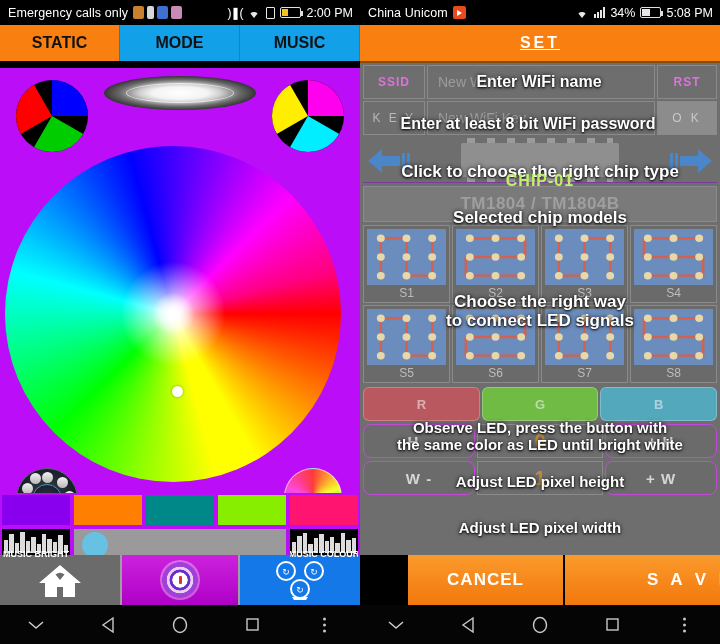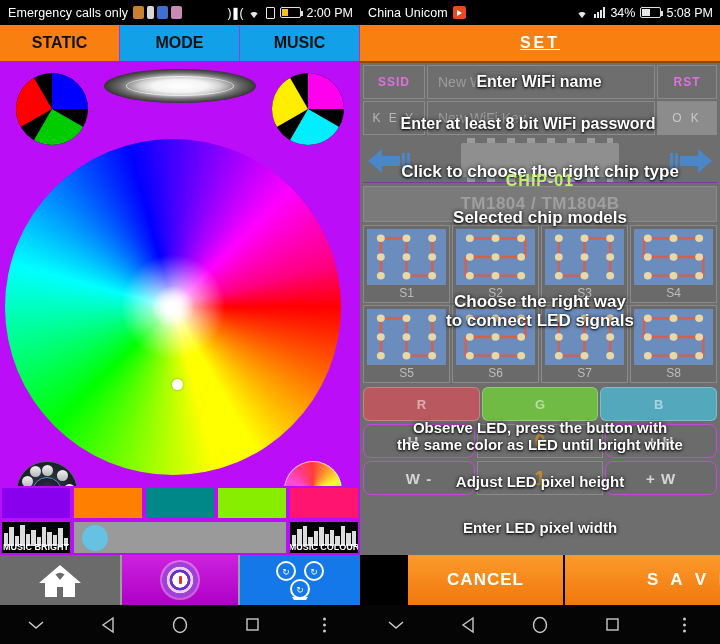--- a/index.html
+++ b/index.html
@@ -41,21 +41,21 @@
   
   .tabbar { position:absolute; top:25px; left:0; width:720px; height:36px; display:flex;border-radius:8px; }
   .tab { display:flex; align-items:center; justify-content:center; font-weight:bold;
     font-size:16px; color:#111; height:100%; border-right:1px solid #b030e0; }
   .tab.t-static { width:120px; background:#f98010; }
   .tab.t-mode { width:120px; background:#12a0e8; }
   .tab.t-music { width:120px; background:#12a0e8; }
   .tab.t-set { width:360px; background:#f98010; color:#fff; letter-spacing:3px; border-right:none;text-decoration:underline; }
 
   
-  .leftpanel { position:absolute; top:61px; left:0; width:360px; height:494px;
+  .leftpanel { position:absolute; top:68px; left:0; width:360px; height:494px;
     background:#bb0df8; overflow:hidden; }
   .tri-circle { position:absolute; width:72px; height:72px; border-radius:50%; overflow:hidden;
     background:#000; }
   .tri-circle span { position:absolute; width:100%; height:100%; }
   .tri-rgb { left:16px; top:12px; }
   .tri-cmy { left:272px; top:12px; }
   .wedge { clip-path:polygon(50% 50%, 50% -10%, 150% -10%, 150% 50%); }
 
   .lamp { position:absolute; left:104px; top:8px; width:152px; height:34px;
     border-radius:50%;
@@ -601,21 +601,21 @@
 
 <div class="hint h-ssid">Enter WiFi name</div>
 <div class="hint h-key">Enter at least 8 bit WiFi password</div>
 <div class="hint h-chip">Click to choose the right chip type</div>
 <div class="hint h-model">Selected chip models</div>
 <div class="hint h-leds" style="white-space:pre-line"><span>Choose the right way
 to connect LED signals</span></div>
 <div class="hint h-rgb" style="white-space:pre-line"><span>Observe LED, press the button with
 the same color as LED until bright white</span></div>
 <div class="hint h-hh">Adjust LED pixel height</div>
-<div class="hint h-ww">Enter LED pixel width</div>
+<div class="hint h-ww">Adjust LED pixel width</div>
 
 <div class="bottombar bb-left">
   <div class="nav-cell nav-home">
     <svg width="48" height="38" viewBox="0 0 48 38">
       <path d="M24 4 L45 22 L39 22 L39 36 L9 36 L9 22 L3 22 Z" fill="#fff"></path>
       <path d="M24 19 L19.5 13.5 A7.2 7.2 0 0 1 28.5 13.5 Z" fill="#6b6b6b"></path>
       <rect x="21" y="26" width="6" height="10" fill="#6b6b6b"></rect>
     </svg>
   </div>
   <div class="nav-cell nav-power">

